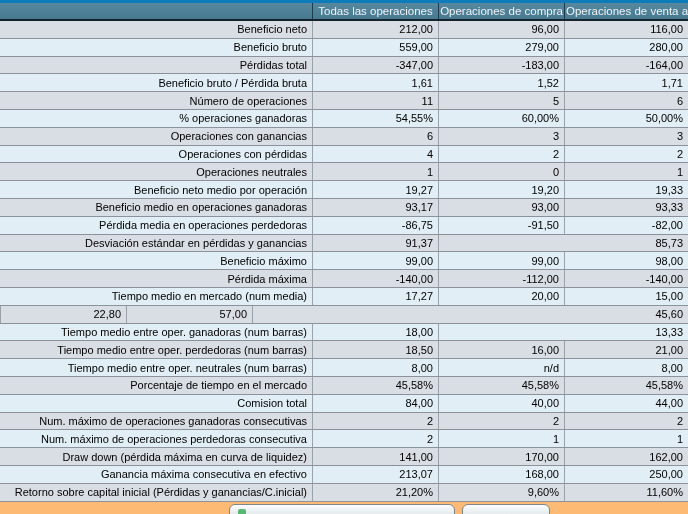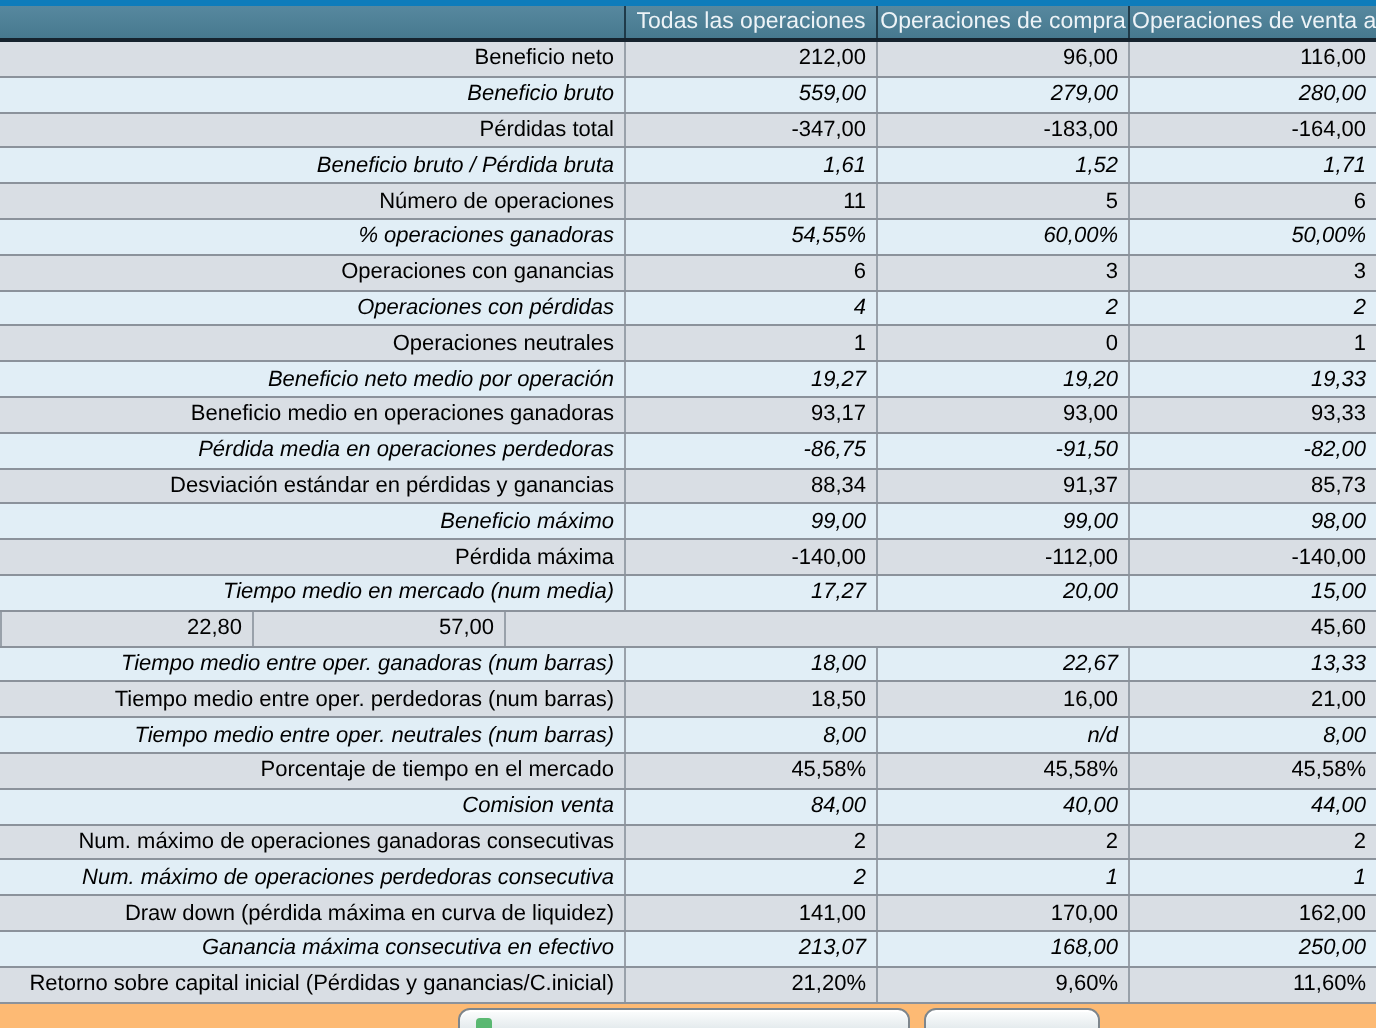--- a/index.html
+++ b/index.html
@@ -20,21 +20,21 @@
     color:#edf3f7;display:flex;align-items:center;justify-content:center;
     white-space:nowrap;overflow:hidden;font-size:11.5px;
   }
   .hdr .h-col.last{flex:1;width:auto;justify-content:flex-start;padding-left:1px;}
   .tbody{width:688px;}
   .row{
     display:flex;height:17.8px;box-sizing:border-box;
     border-bottom:1px solid #8b929b;
   }
   .row.row-a{background:#d9dee4;}
-  .row.row-b{background:#e1eef6;font-style:italic;}
+  .row.row-b{background:#e1eef6;}
   .cell{
     box-sizing:border-box;display:flex;align-items:center;justify-content:flex-end;
     padding-right:5px;white-space:nowrap;overflow:hidden;
   }
   .cell.lbl{width:312px;}
   .cell.val{width:126px;border-left:1px solid #99a1aa;}
   .cell.val.last{flex:1;width:auto;}
   .btn{
     position:absolute;top:504px;height:20px;box-sizing:border-box;
     border:1px solid #7e868c;border-radius:6px;
@@ -128,21 +128,20 @@
       <div class="cell val last">93,33</div>
     </div>
       <div class="row row-b">
       <div class="cell lbl">Pérdida media en operaciones perdedoras</div>
       <div class="cell val">-86,75</div>
       <div class="cell val">-91,50</div>
       <div class="cell val last">-82,00</div>
     </div>
       <div class="row row-a">
       <div class="cell lbl">Desviación estándar en pérdidas y ganancias</div>
-      <div class="cell val">88,34</div>
       <div class="cell val">91,37</div>
       <div class="cell val last">85,73</div>
     </div>
       <div class="row row-b">
       <div class="cell lbl">Beneficio máximo</div>
       <div class="cell val">99,00</div>
       <div class="cell val">99,00</div>
       <div class="cell val last">98,00</div>
     </div>
       <div class="row row-a">
@@ -158,21 +157,20 @@
       <div class="cell val last">15,00</div>
     </div>
       <div class="row row-a">
       <div class="cell val">22,80</div>
       <div class="cell val">57,00</div>
       <div class="cell val last">45,60</div>
     </div>
       <div class="row row-b">
       <div class="cell lbl">Tiempo medio entre oper. ganadoras (num barras)</div>
       <div class="cell val">18,00</div>
-      <div class="cell val">22,67</div>
       <div class="cell val last">13,33</div>
     </div>
       <div class="row row-a">
       <div class="cell lbl">Tiempo medio entre oper. perdedoras (num barras)</div>
       <div class="cell val">18,50</div>
       <div class="cell val">16,00</div>
       <div class="cell val last">21,00</div>
     </div>
       <div class="row row-b">
       <div class="cell lbl">Tiempo medio entre oper. neutrales (num barras)</div>
@@ -180,21 +178,21 @@
       <div class="cell val">n/d</div>
       <div class="cell val last">8,00</div>
     </div>
       <div class="row row-a">
       <div class="cell lbl">Porcentaje de tiempo en el mercado</div>
       <div class="cell val">45,58%</div>
       <div class="cell val">45,58%</div>
       <div class="cell val last">45,58%</div>
     </div>
       <div class="row row-b">
-      <div class="cell lbl">Comision venta</div>
+      <div class="cell lbl">Comision total</div>
       <div class="cell val">84,00</div>
       <div class="cell val">40,00</div>
       <div class="cell val last">44,00</div>
     </div>
       <div class="row row-a">
       <div class="cell lbl">Num. máximo de operaciones ganadoras consecutivas</div>
       <div class="cell val">2</div>
       <div class="cell val">2</div>
       <div class="cell val last">2</div>
     </div>

